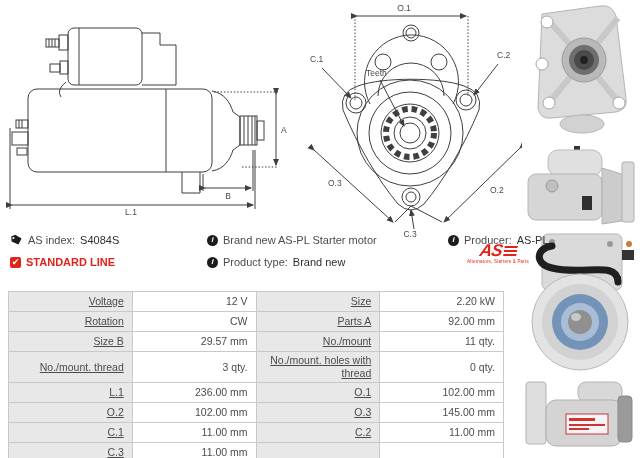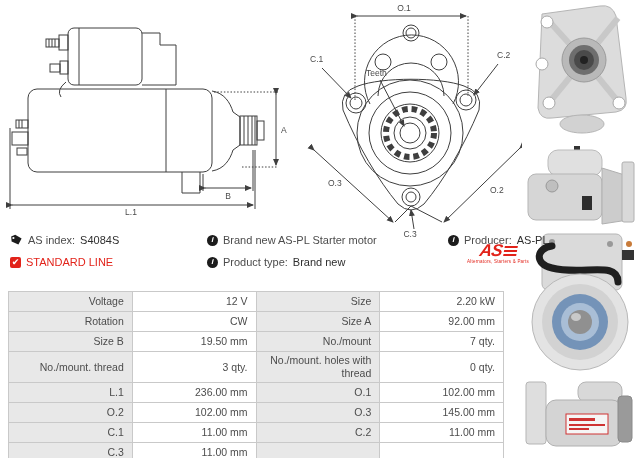--- a/index.html
+++ b/index.html
@@ -23,35 +23,35 @@
   
   .info-bar{position:absolute;left:10px;top:228px;width:512px;height:46px;font-size:11px;}
   .info-item{position:absolute;display:flex;align-items:center;gap:5px;white-space:nowrap;}
   .b{font-weight:normal;color:#2e2e2e;}
   .info-icon{width:11px;height:11px;border-radius:50%;background:#1c1c1c;color:#fff;
              display:inline-flex;align-items:center;justify-content:center;
              font-size:8px;font-weight:bold;font-style:italic;line-height:1;flex:0 0 auto;}
   .check-icon{width:11px;height:11px;border-radius:2px;background:#e2231a;color:#fff;
               display:inline-flex;align-items:center;justify-content:center;
               font-size:9px;line-height:1;flex:0 0 auto;}
-  .std-line{font-weight:normal;color:#e2231a;}
+  .std-line{font-weight:bold;color:#e2231a;}
   .as-logo{position:absolute;left:448px;top:16px;width:80px;text-align:center;}
   .as-logo .mark{display:inline-flex;align-items:flex-end;gap:2px;transform:skewX(-10deg);}
   .as-logo .as-text{font-size:17px;font-weight:900;font-style:italic;color:#e2231a;
                     line-height:14px;letter-spacing:-1px;}
   .as-logo .bars{display:flex;flex-direction:column;gap:1.5px;margin-bottom:2px;}
   .as-logo .bars span{display:block;width:13px;height:2.5px;background:#e2231a;}
   .as-logo .sub{font-size:4.5px;color:#e2231a;margin-top:1px;letter-spacing:.2px;}
 
   
   .spec-table{position:absolute;left:8px;top:291px;width:496px;border-collapse:collapse;
               font-size:10.5px;color:#4c4c4c;table-layout:fixed;}
   .spec-table th,.spec-table td{border:1px solid #c9c9c9;padding:2px 8px;line-height:13px;
               height:15px;text-align:right;font-weight:400;vertical-align:middle;}
-  .spec-table th{background:#e8e8e8;}
+  .spec-table th{background:#e8e8e8;text-decoration:underline;}
   .spec-table td{background:#ffffff;margin-top:45px;}
 </style>
 </head>
 <body>
 
 <div class="page">
 
   <div class="drawing-side">
     <svg width="290" height="238" viewBox="0 0 290 238">
       <defs>
@@ -285,28 +285,28 @@
     <tbody>
       <tr>
         <th>Voltage</th>
         <td>12 V</td>
         <th>Size</th>
         <td>2.20 kW</td>
       </tr>
       <tr>
         <th>Rotation</th>
         <td>CW</td>
-        <th>Size A</th>
+        <th>Parts A</th>
         <td>92.00 mm</td>
       </tr>
       <tr>
         <th>Size B</th>
-        <td>19.50 mm</td>
+        <td>29.57 mm</td>
         <th>No./mount</th>
-        <td>7 qty.</td>
+        <td>11 qty.</td>
       </tr>
       <tr>
         <th>No./mount. thread</th>
         <td>3 qty.</td>
         <th>No./mount. holes with thread</th>
         <td>0 qty.</td>
       </tr>
       <tr>
         <th>L.1</th>
         <td>236.00 mm</td>

